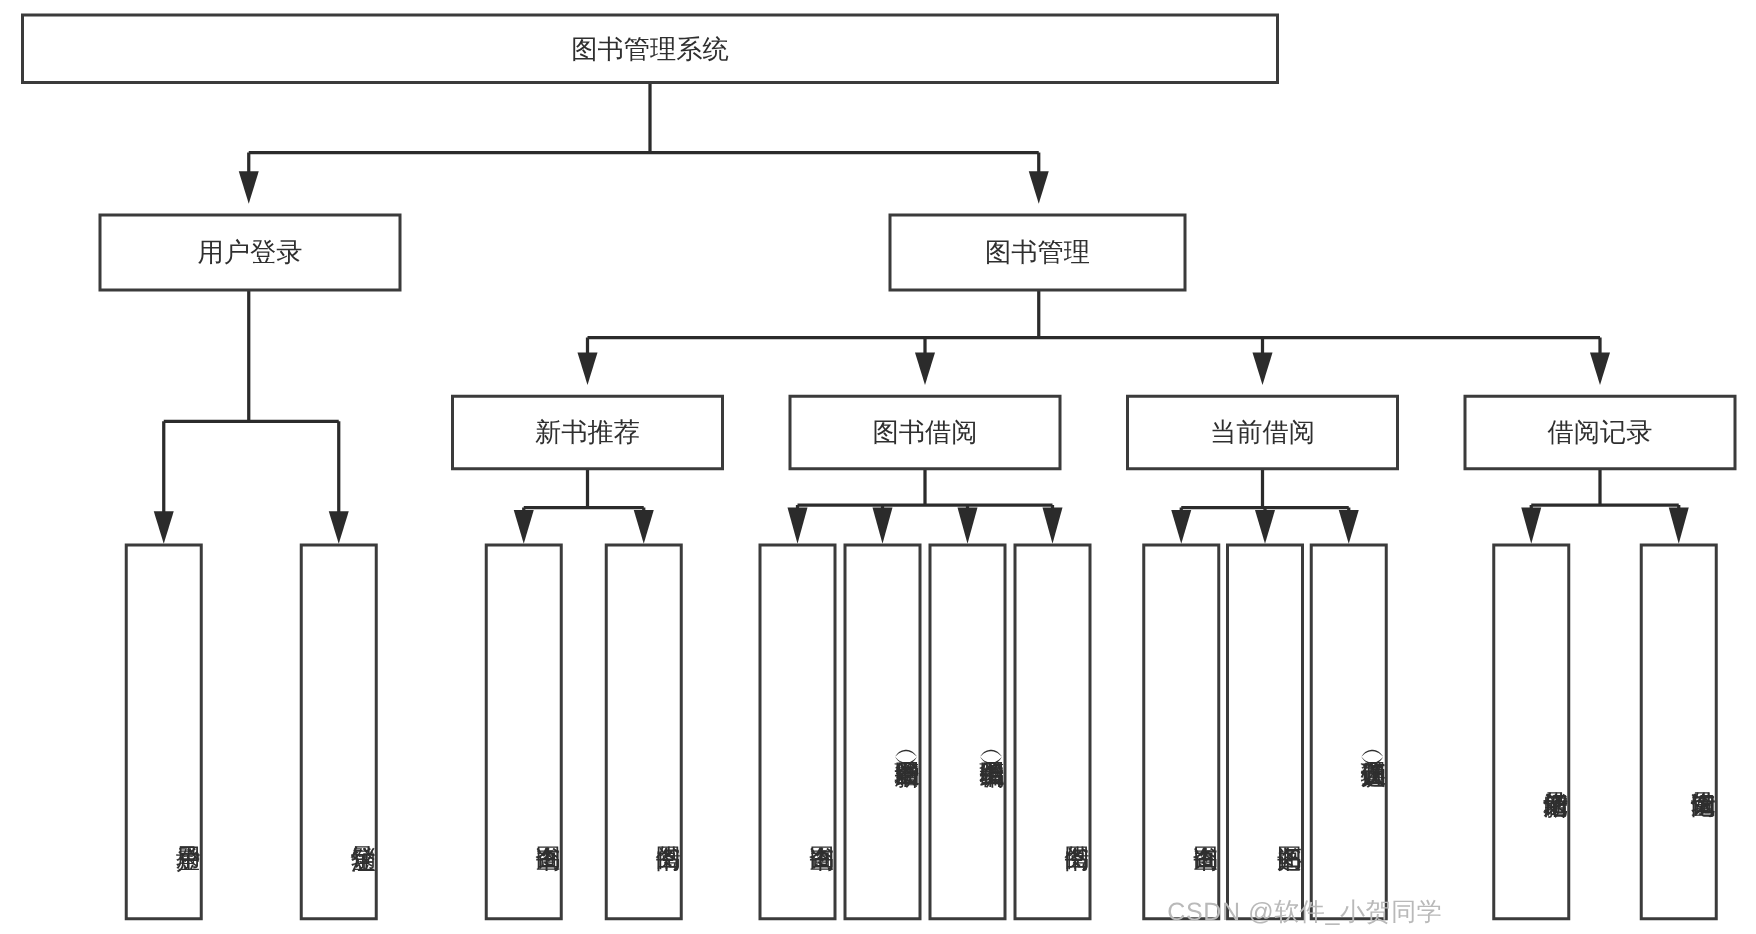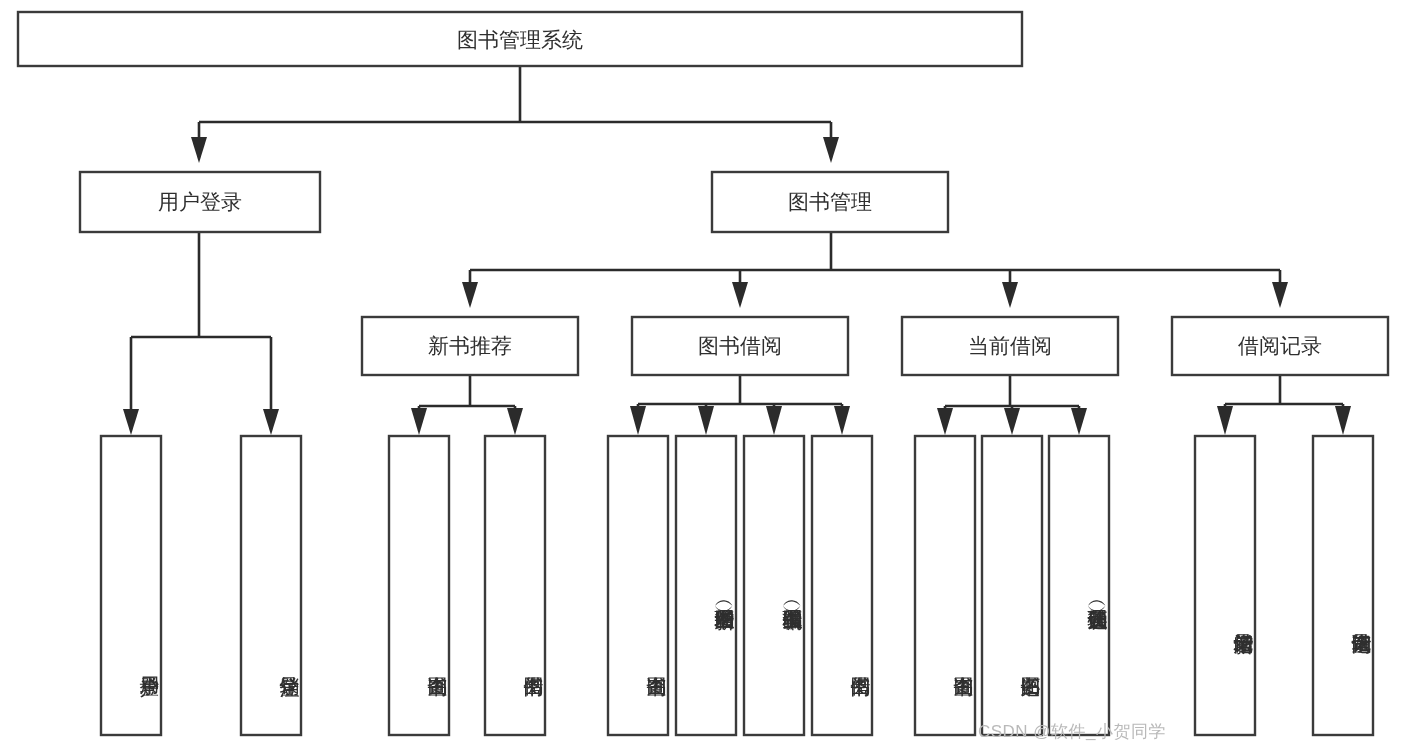--- a/index.html
+++ b/index.html
@@ -59,24 +59,24 @@
     writing-mode: vertical-rl;
     text-orientation: upright;
     white-space: nowrap;
     display: flex;
     align-items: flex-start;
     justify-content: center;
     pointer-events: none;
   }
   .watermark {
     position: absolute;
-    right: 12px;
+    right: 24px;
     bottom: 4px;
     font-family: "Liberation Sans", "DejaVu Sans", sans-serif;
-    font-size: 17px;
+    font-size: 20px;
     color: #b9b9b9;
     letter-spacing: 0.5px;
     white-space: nowrap;
   }
 </style>
 </head>
 <body>
 
 <div id="diagram-root">
 

